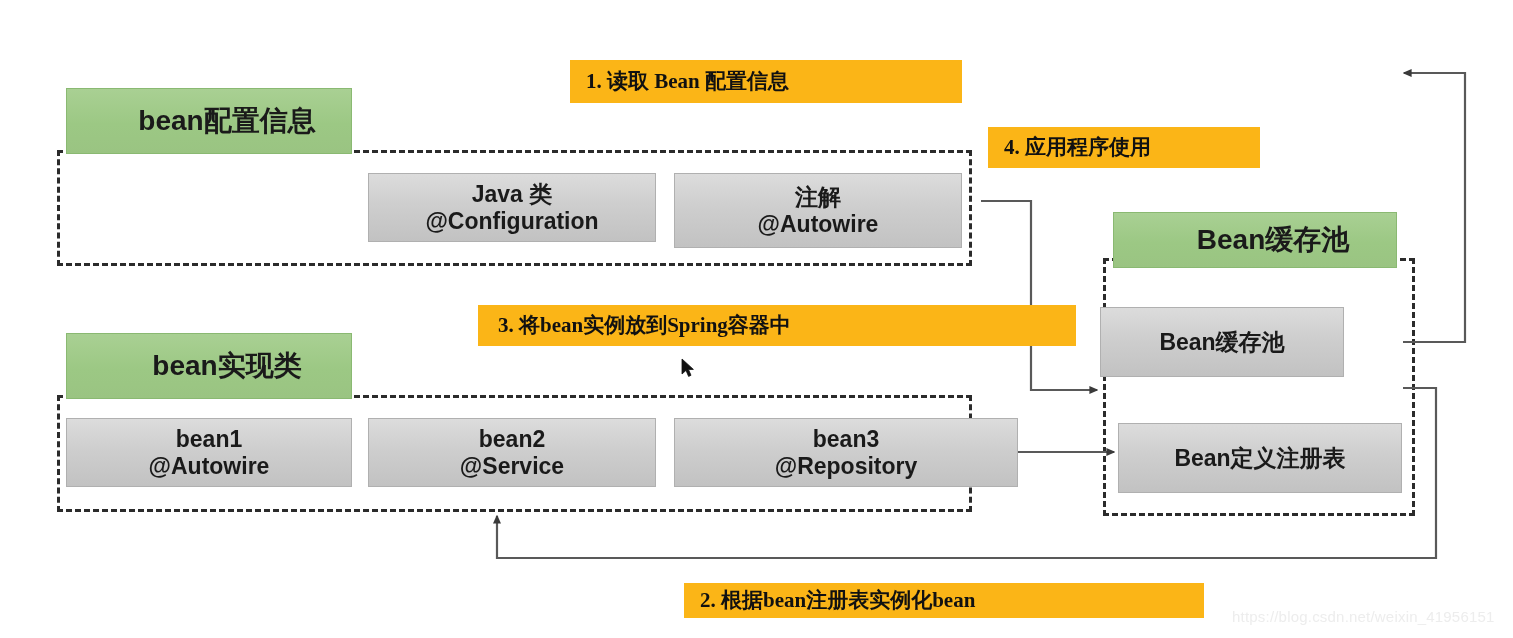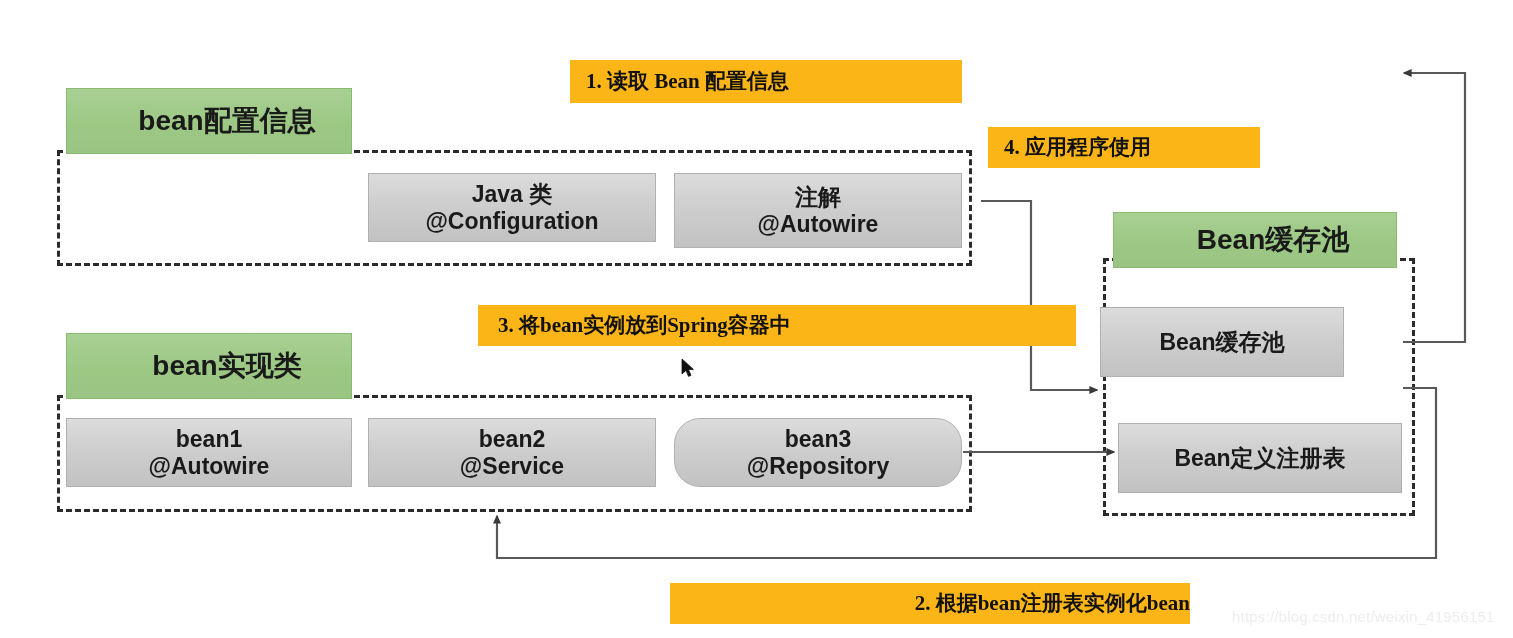--- a/index.html
+++ b/index.html
@@ -95,42 +95,42 @@
   </div>
 
   <div class="box gray" style="left:66px;top:418px;width:286px;height:69px;">
     <span>bean1
 @Autowire</span>
   </div>
   <div class="box gray" style="left:368px;top:418px;width:288px;height:69px;">
     <span>bean2
 @Service</span>
   </div>
-  <div class="box gray" style="left:674px;top:418px;width:288px;height:69px;border-radius:26px;">
+  <div class="box gray" style="left:674px;top:418px;width:344px;height:69px;">
     <span>bean3
 @Repository</span>
   </div>
 
   <div class="box gray" style="left:1100px;top:307px;width:244px;height:70px;">
     <span>Bean缓存池</span>
   </div>
   <div class="box gray" style="left:1118px;top:423px;width:284px;height:70px;">
     <span>Bean定义注册表</span>
   </div>
 
   <div class="box yellow" style="left:570px;top:60px;width:392px;height:43px;">
     <span>1. 读取 Bean 配置信息</span>
   </div>
   <div class="box yellow" style="left:988px;top:127px;width:272px;height:41px;">
     <span>4. 应用程序使用</span>
   </div>
   <div class="box yellow" style="left:478px;top:305px;width:598px;height:41px;padding-left:20px;">
     <span>3. 将bean实例放到Spring容器中</span>
   </div>
-  <div class="box yellow" style="left:670px;top:583px;width:520px;height:41px;justify-content:flex-end;">
+  <div class="box yellow" style="left:684px;top:583px;width:520px;height:35px;">
     <span>2. 根据bean注册表实例化bean</span>
   </div>
 
   <svg class="cursor" style="left:681px;top:358px;" viewBox="0 0 14 20">
     <path d="M1,1 L1,16 L5,12.4 L7.6,18.4 L10,17.3 L7.5,11.6 L12.4,11.4 z" fill="#111" stroke="#111" stroke-width="0.8"></path>
   </svg>
 
   <div class="wm" style="left:1232px;top:608px;">
     <span>https://blog.csdn.net/weixin_41956151</span>
   </div>

